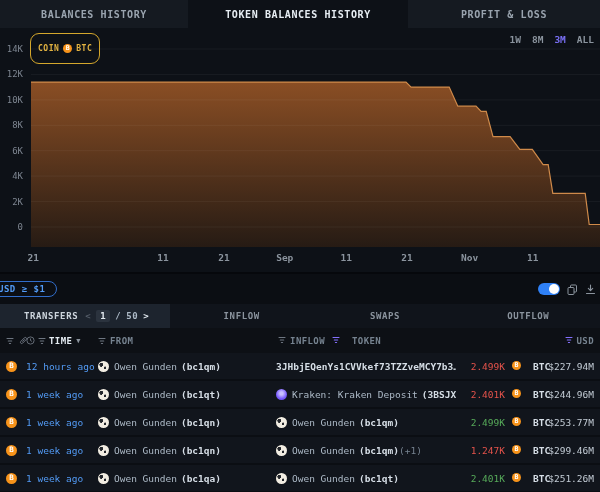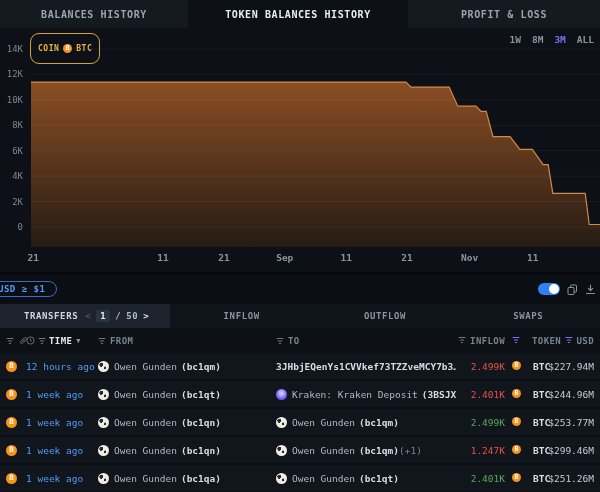--- a/index.html
+++ b/index.html
@@ -179,22 +179,22 @@
     <span>TRANSFERS</span>
     <span class="pager">
       <span class="pg-prev">&lt;</span>
       <span class="pg-box">1</span>
       <span class="pg-sep">/</span>
       <span class="pg-total">50</span>
       <span class="pg-next">&gt;</span>
     </span>
   </div>
   <div class="t-tab">INFLOW</div>
+  <div class="t-tab">SWAPS</div>
   <div class="t-tab">OUTFLOW</div>
-  <div class="t-tab">SWAPS</div>
 </div>
 
 <div class="col-headers">
   <span class="c-lead">
     <span class="hdr-ic">
         <svg width="8" height="8" viewBox="0 0 8 8">
           <path d="M1 1.5h6M2.3 4h3.4M3.4 6.5h1.2" stroke="currentColor" stroke-width="1.1" stroke-linecap="round"></path>
         </svg>
       </span>
     <span class="hdr-ic">
@@ -220,28 +220,20 @@
     <span class="caret">▼</span>
   </span>
   <span class="c-from">
     <span class="hdr-ic" style="margin-right:4px">
         <svg width="8" height="8" viewBox="0 0 8 8">
           <path d="M1 1.5h6M2.3 4h3.4M3.4 6.5h1.2" stroke="currentColor" stroke-width="1.1" stroke-linecap="round"></path>
         </svg>
       </span>
     <span>FROM</span>
   </span>
-  <span class="c-to">
-    <span class="hdr-ic" style="margin-right:4px">
-        <svg width="8" height="8" viewBox="0 0 8 8">
-          <path d="M1 1.5h6M2.3 4h3.4M3.4 6.5h1.2" stroke="currentColor" stroke-width="1.1" stroke-linecap="round"></path>
-        </svg>
-      </span>
-    <span>TO</span>
-  </span>
   <span class="c-value">
     <span class="hdr-ic" style="margin-right:4px">
         <svg width="8" height="8" viewBox="0 0 8 8">
           <path d="M1 1.5h6M2.3 4h3.4M3.4 6.5h1.2" stroke="currentColor" stroke-width="1.1" stroke-linecap="round"></path>
         </svg>
       </span>
     <span>INFLOW</span>
   </span>
   <span class="c-token">
     <span class="hdr-ic purple">

